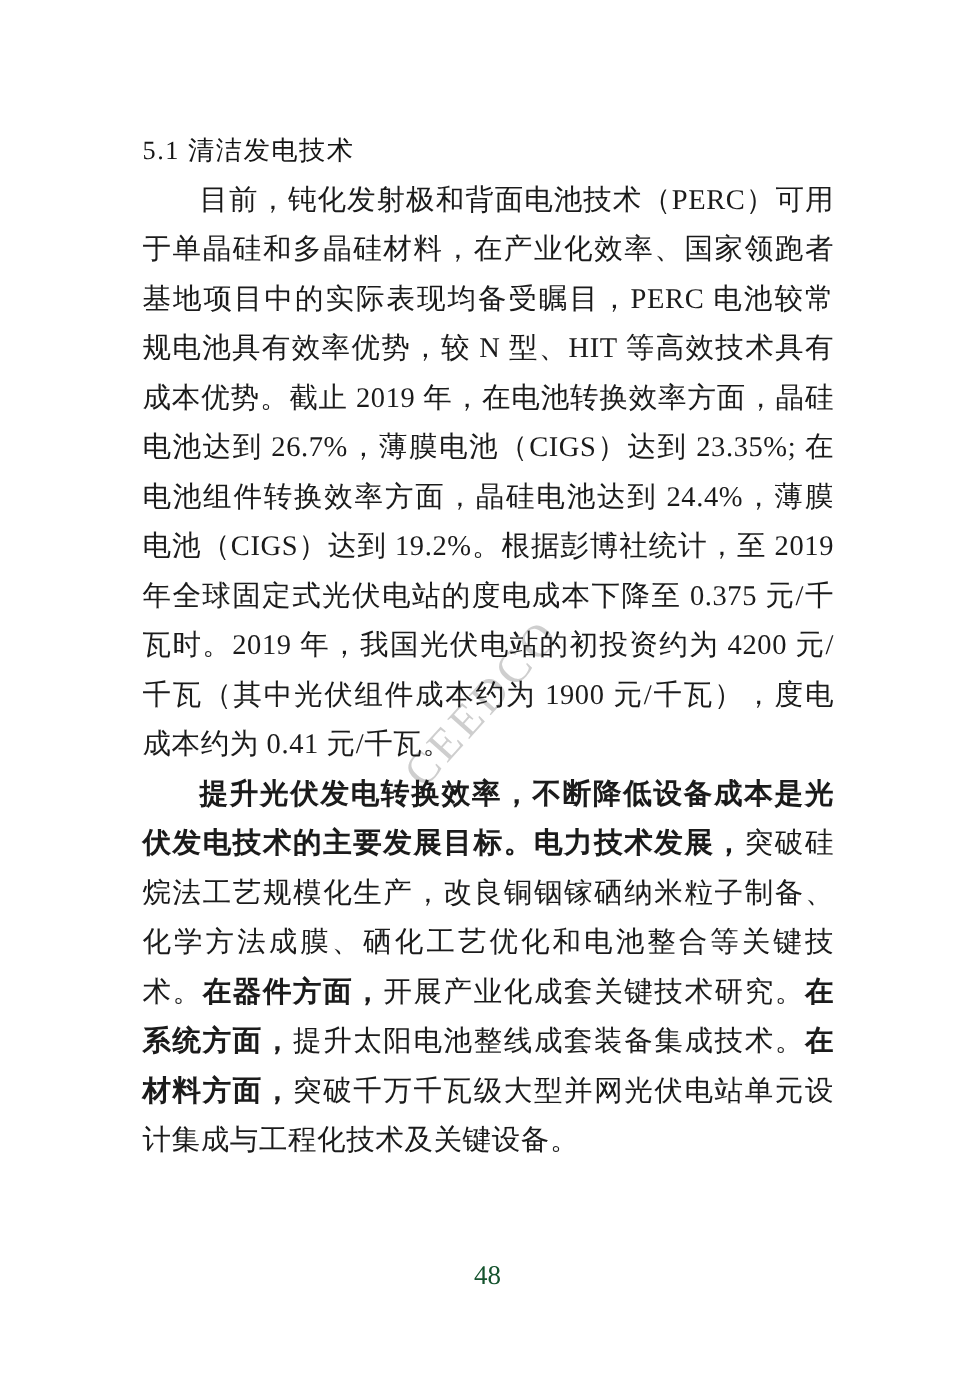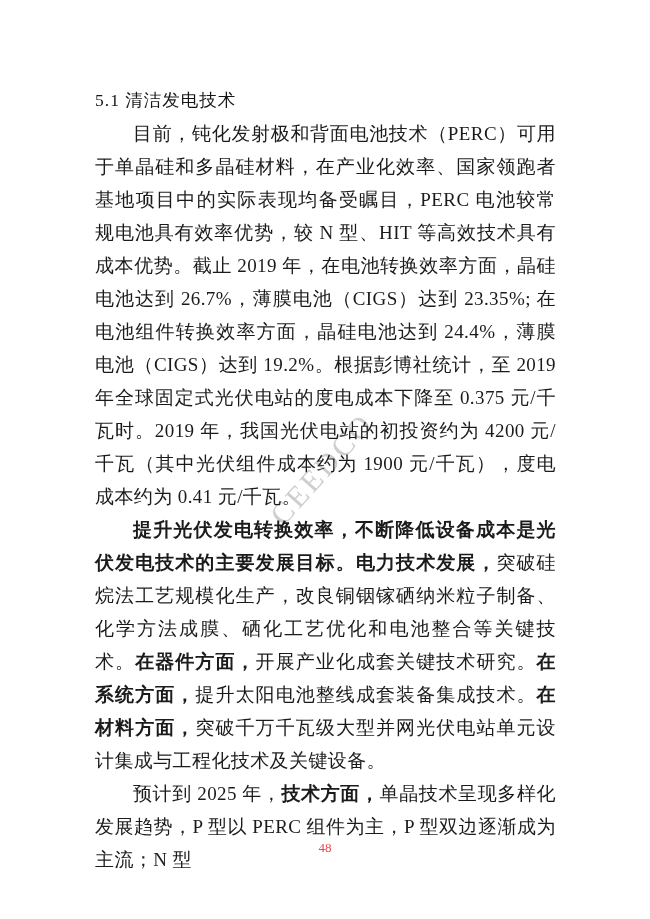--- a/index.html
+++ b/index.html
@@ -60,35 +60,34 @@
     letter-spacing: 0.4px;
     font-family: Liberation Serif, serif;
   }
   .bodytext p span.bold { font-weight: bold; }
   .page-number {
     position: absolute;
     top: 840px;
     left: 0;
     width: 650px;
     text-align: center;
-    font-size: 13px;
-    color: #ef4444;
+    font-size: 18px;
+    color: #14532d;
     z-index: 1;
   }
 </style>
 </head>
 <body>
 
 <div class="page">
   <div class="watermark">CEEDCO</div>
 
   <div class="content">
     <h2 class="section">5.1 清洁发电技术</h2>
 
     <div class="bodytext" id="paragraphs">
         <p><span>目前，钝化发射极和背面电池技术（PERC）可用于单晶硅和多晶硅材料，在产业化效率、国家领跑者基地项目中的实际表现均备受瞩目，PERC 电池较常规电池具有效率优势，较 N 型、HIT 等高效技术具有成本优势。截止 2019 年，在电池转换效率方面，晶硅电池达到 26.7%，薄膜电池（CIGS）达到 23.35%; 在电池组件转换效率方面，晶硅电池达到 24.4%，薄膜电池（CIGS）达到 19.2%。根据彭博社统计，至 2019 年全球固定式光伏电站的度电成本下降至 0.375 元/千瓦时。2019 年，我国光伏电站的初投资约为 4200 元/千瓦（其中光伏组件成本约为 1900 元/千瓦），度电成本约为 0.41 元/千瓦。</span></p>
         <p><span class="bold">提升光伏发电转换效率，不断降低设备成本是光伏发电技术的主要发展目标。电力技术发展，</span><span>突破硅烷法工艺规模化生产，改良铜铟镓硒纳米粒子制备、化学方法成膜、硒化工艺优化和电池整合等关键技术。</span><span class="bold">在器件方面，</span><span>开展产业化成套关键技术研究。</span><span class="bold">在系统方面，</span><span>提升太阳电池整线成套装备集成技术。</span><span class="bold">在材料方面，</span><span>突破千万千瓦级大型并网光伏电站单元设计集成与工程化技术及关键设备。</span></p>
-        <p><span>预计到 2025 年，</span><span class="bold">技术方面，</span><span>单晶技术呈现多样化发展趋势，P 型以 PERC 组件为主，P 型双边逐渐成为主流；N 型</span></p>
       </div>
   </div>
 
   <div class="page-number">48</div>
 </div>
 
 </body></html>

